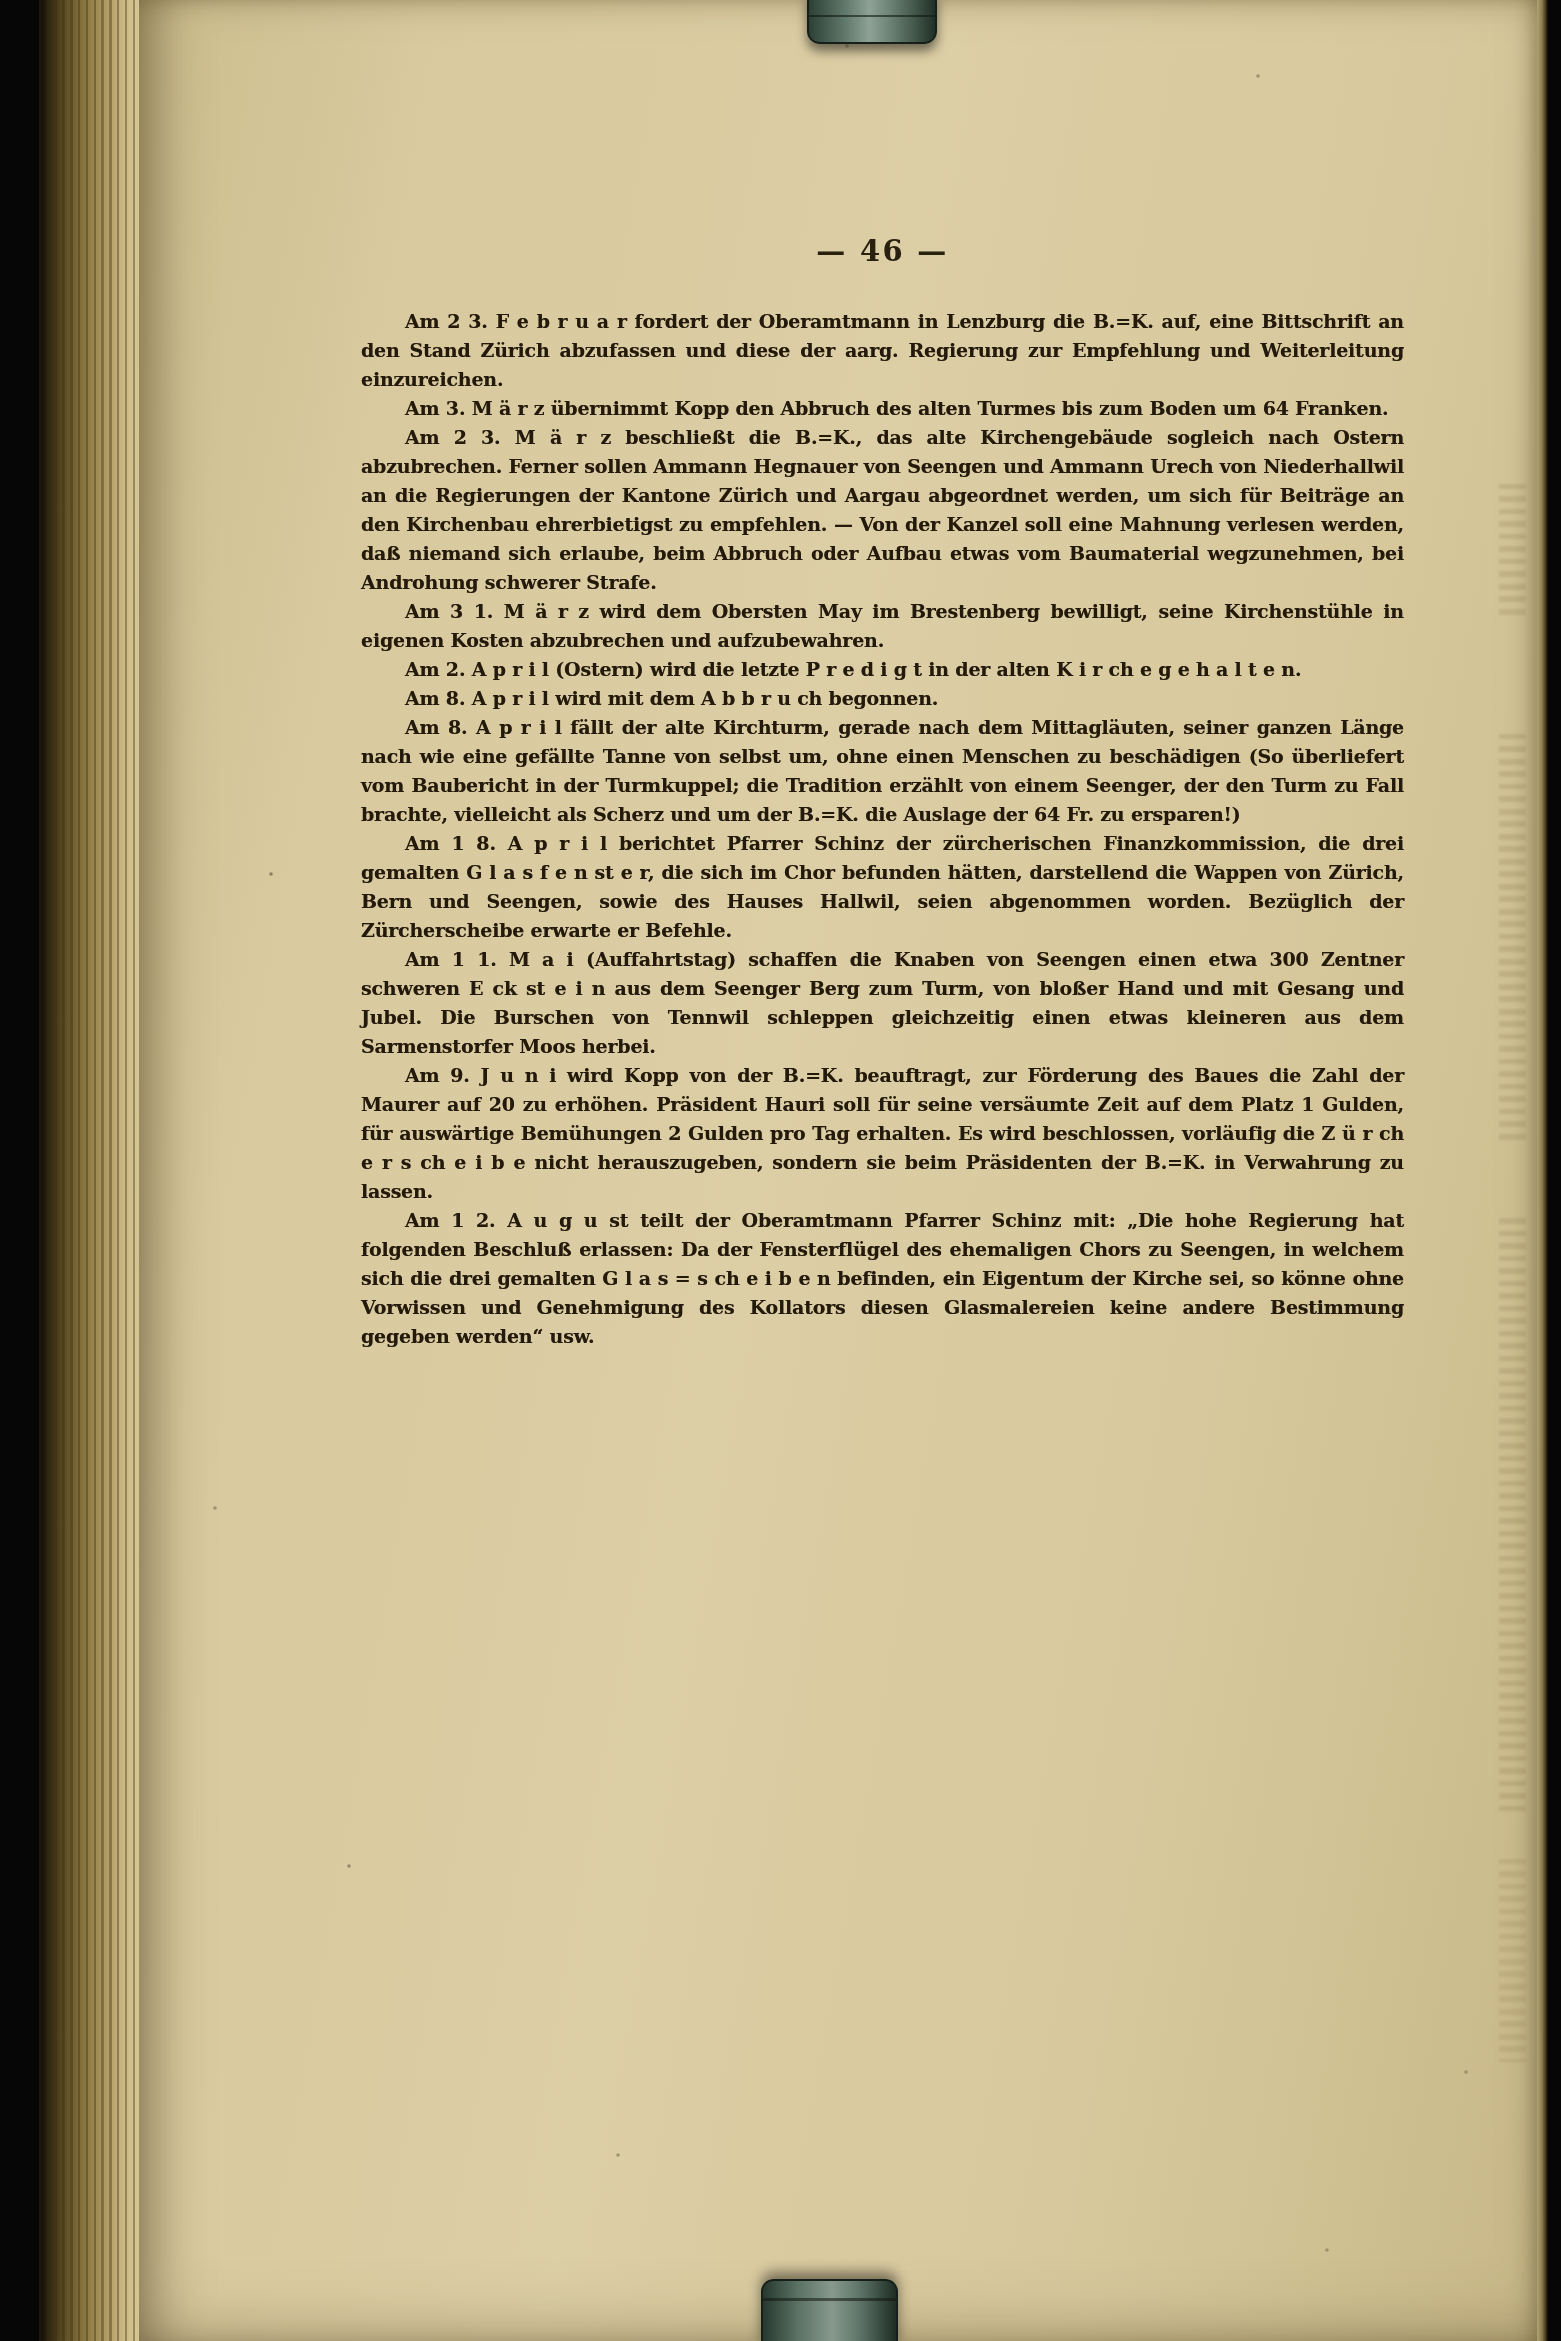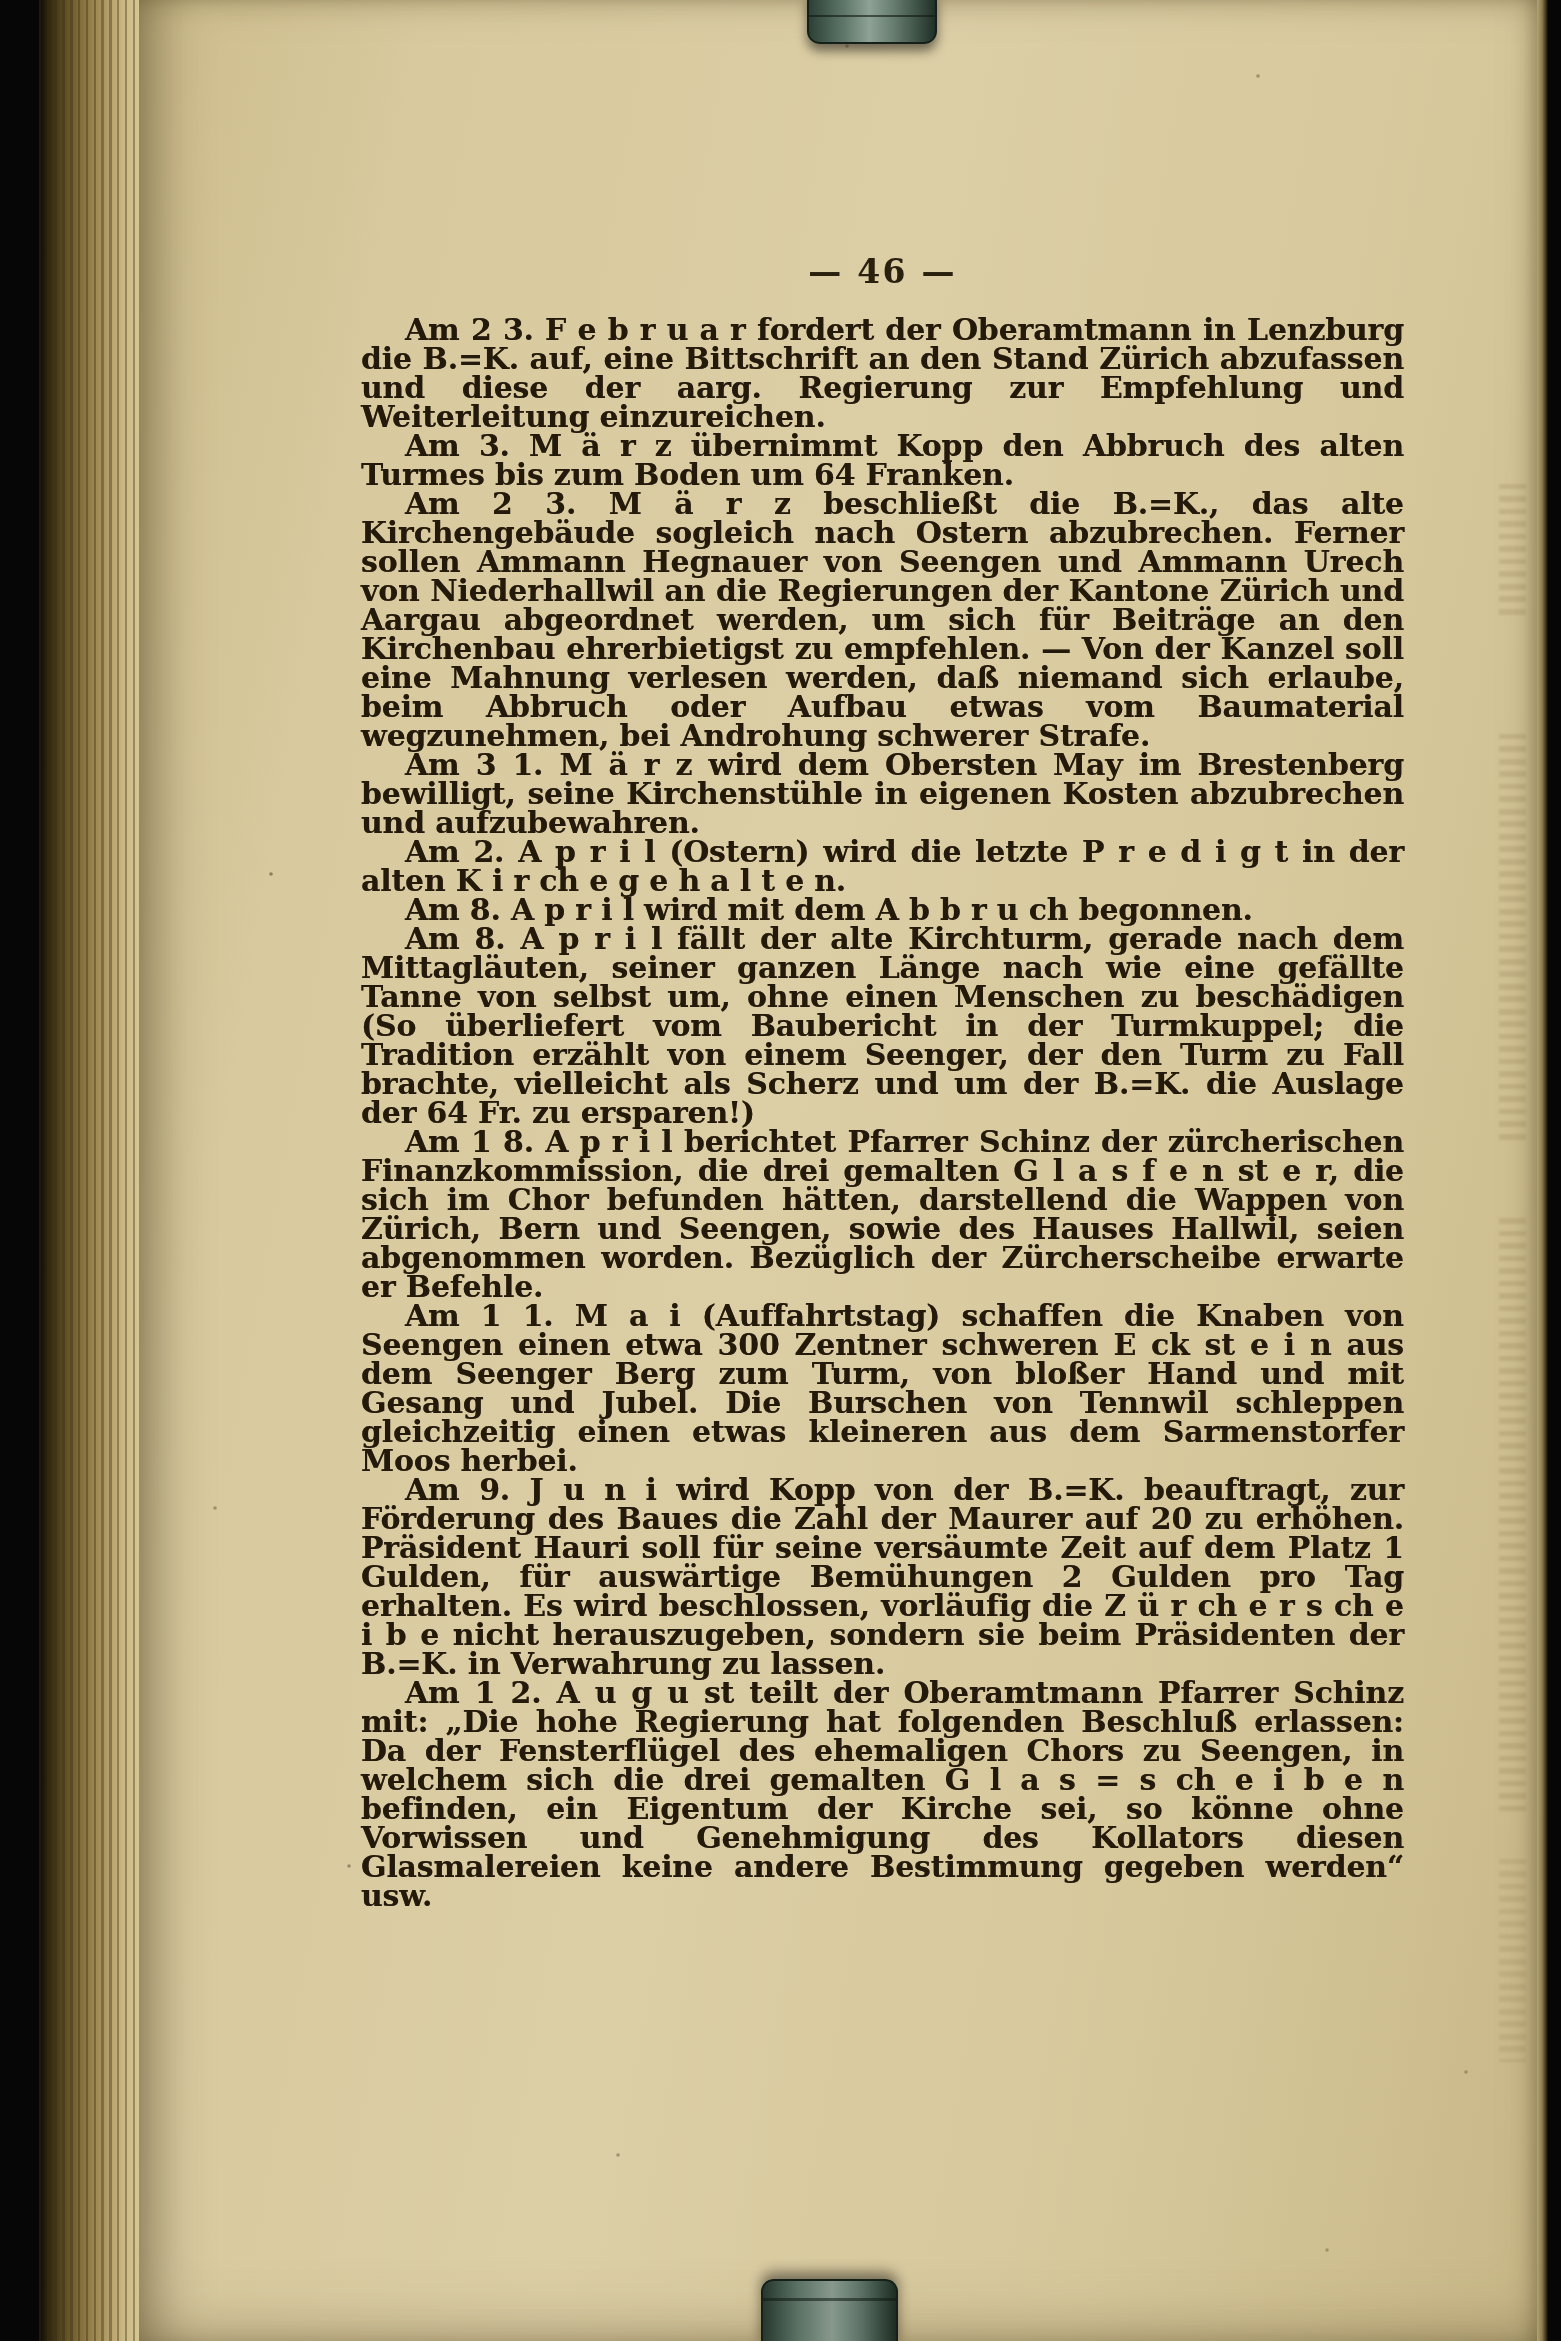--- a/index.html
+++ b/index.html
@@ -53,29 +53,29 @@
     background:linear-gradient(90deg,#27382e 0%,#5a7164 26%,#87998c 52%,#60756a 72%,#35473c 90%,#1d2c24 100%);
     box-shadow:0 -6.2px 12.5px rgba(0,0,0,0.45);
   }
   .clamp-bottom::after {
     content:""; position:absolute; left:0; right:0; top:17px; height:3.1px;
     background:rgba(15,24,18,0.55);
   }
 
   
   .page-number {
-    position:absolute; left:222px; top:252px; width:1043px;
+    position:absolute; left:222px; top:234px; width:1043px;
     text-align:center;
-    font-size:33px; font-weight:bold; letter-spacing:2.3px;
+    font-size:29px; font-weight:bold; letter-spacing:2.3px;
     color:#2a2010;
   }
   .text-block {
-    position:absolute; left:222px; top:315px; width:1043px;
+    position:absolute; left:222px; top:307px; width:1043px;
     color:#241a0c;
-    font-size:30px; line-height:29px; font-weight:700;
+    font-size:19px; line-height:29px; font-weight:700;
     text-align:justify;
     letter-spacing:-0.2px;
     text-shadow:0 0 0.5px rgba(40,28,10,0.55);
   }
   .text-block p { text-indent:44px; }
 
   
   .bleed {
     position:absolute; width:26.6px; right:11px;
     background:repeating-linear-gradient(180deg, rgba(122,102,60,0.40) 0 5.5px, rgba(0,0,0,0) 5.5px 12.5px);

